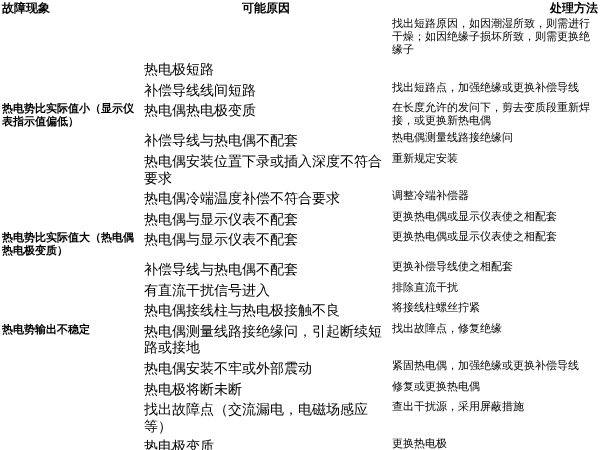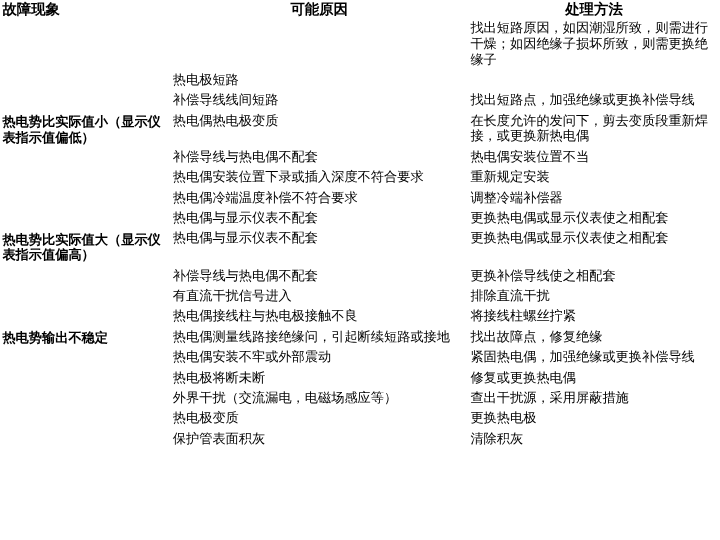--- a/index.html
+++ b/index.html
@@ -38,31 +38,31 @@
   col.c-fix { width: 210px; }
 
   thead th {
     font-weight: bold;
     font-size: 12px;
     padding-bottom: 5px;
     text-align: left;
   }
   th.h-sym { text-align: left; padding-left: 2px; }
   th.h-cause { text-align: center; padding-left: 100px; }
-  th.h-fix { text-align: center; padding-left: 2px; }
+  th.h-fix { text-align: right; padding-left: 2px; }
 
   td.sym {
     font-weight: bold;
     font-size: 11px;
     line-height: 1.2;
     padding-right: 2px;
   }
   td.cause {
     padding-left: 60px;
-    font-size: 11px;
+    font-size: 14px;
   }
   td.fix {
     padding-left: 2px;
     font-size: 11px;
   }
   tr.row td {
     padding-top: 2px;
     padding-bottom: 2px;
   }
 </style>
@@ -100,39 +100,39 @@
         <td class="fix">找出短路点，加强绝缘或更换补偿导线</td>
       </tr>
       <tr class="row">
         <td class="sym">热电势比实际值小（显示仪表指示值偏低）</td>
         <td class="cause">热电偶热电极变质</td>
         <td class="fix">在长度允许的发问下，剪去变质段重新焊接，或更换新热电偶</td>
       </tr>
       <tr class="row">
         <td class="sym"></td>
         <td class="cause">补偿导线与热电偶不配套</td>
-        <td class="fix">热电偶安装位置不当</td>
+        <td class="fix">热电偶测量线路接绝缘问</td>
       </tr>
       <tr class="row">
         <td class="sym"></td>
         <td class="cause">热电偶安装位置下录或插入深度不符合要求</td>
         <td class="fix">重新规定安装</td>
       </tr>
       <tr class="row">
         <td class="sym"></td>
         <td class="cause">热电偶冷端温度补偿不符合要求</td>
         <td class="fix">调整冷端补偿器</td>
       </tr>
       <tr class="row">
         <td class="sym"></td>
         <td class="cause">热电偶与显示仪表不配套</td>
         <td class="fix">更换热电偶或显示仪表使之相配套</td>
       </tr>
       <tr class="row">
-        <td class="sym">热电势比实际值大（显示仪表指示值偏高）</td>
+        <td class="sym">热电势比实际值大（热电偶热电极变质）</td>
         <td class="cause">热电偶与显示仪表不配套</td>
         <td class="fix">更换热电偶或显示仪表使之相配套</td>
       </tr>
       <tr class="row">
         <td class="sym"></td>
         <td class="cause">补偿导线与热电偶不配套</td>
         <td class="fix">更换补偿导线使之相配套</td>
       </tr>
       <tr class="row">
         <td class="sym"></td>
@@ -154,21 +154,21 @@
         <td class="cause">热电偶安装不牢或外部震动</td>
         <td class="fix">紧固热电偶，加强绝缘或更换补偿导线</td>
       </tr>
       <tr class="row">
         <td class="sym"></td>
         <td class="cause">热电极将断未断</td>
         <td class="fix">修复或更换热电偶</td>
       </tr>
       <tr class="row">
         <td class="sym"></td>
-        <td class="cause">外界干扰（交流漏电，电磁场感应等）</td>
+        <td class="cause">找出故障点（交流漏电，电磁场感应等）</td>
         <td class="fix">查出干扰源，采用屏蔽措施</td>
       </tr>
       <tr class="row">
         <td class="sym"></td>
         <td class="cause">热电极变质</td>
         <td class="fix">更换热电极</td>
       </tr>
       <tr class="row">
         <td class="sym"></td>
         <td class="cause">保护管表面积灰</td>

